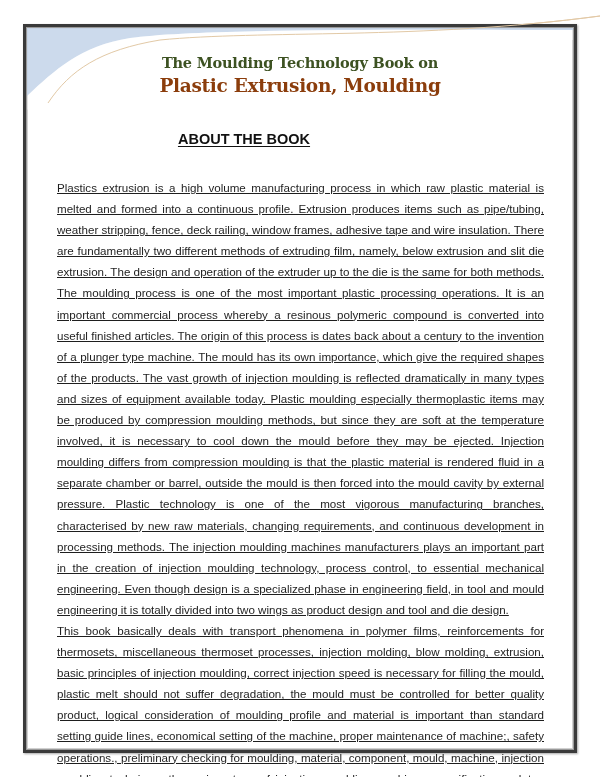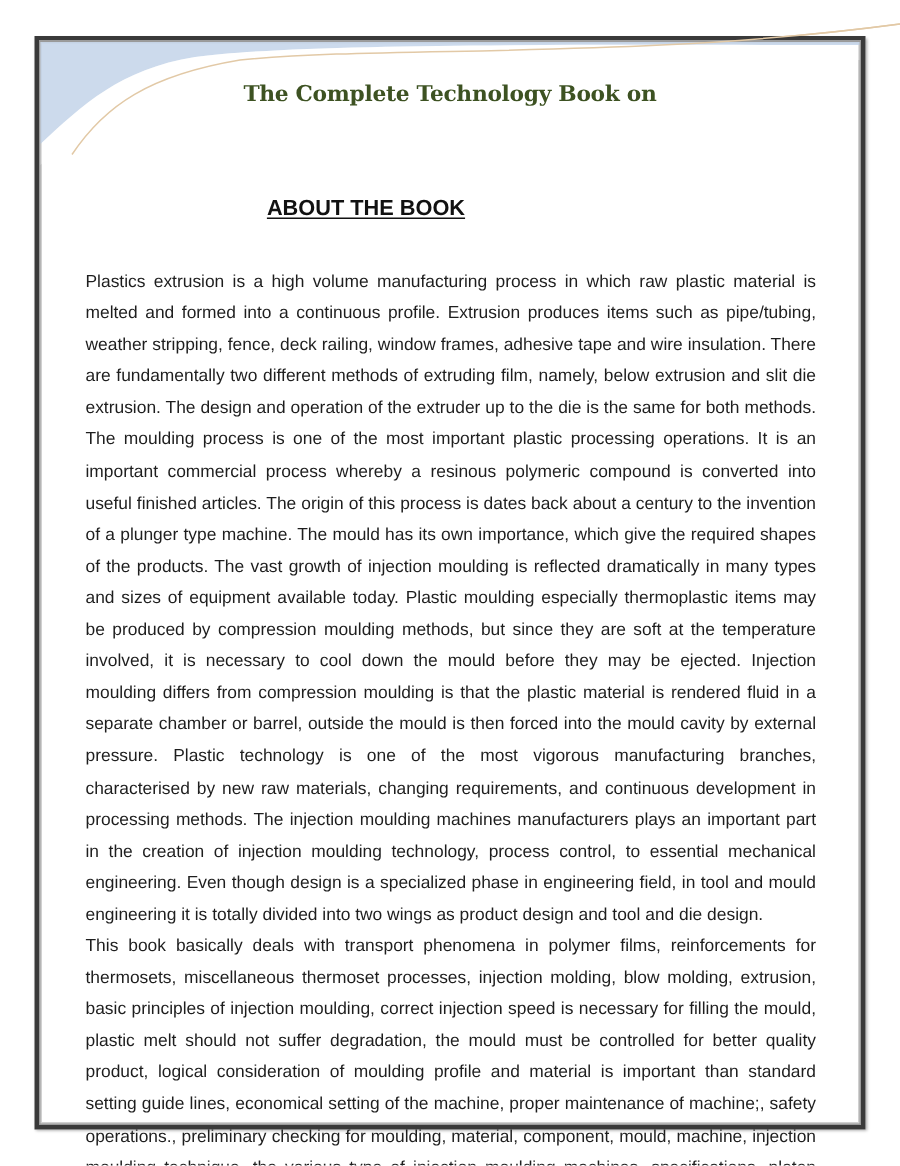--- a/index.html
+++ b/index.html
@@ -77,20 +77,21 @@
       font-size: 11.6px;
       line-height: 21.1px;
       color: #1e1e1e;
       text-align: justify;
     }
     .body-text p {
       margin: 0;
     }
     .last-line-left {
       text-align-last: left;
+      text-decoration: underline;
     }
   </style>
 </head>
 <body>
 
 <svg class="swoosh" viewBox="0 0 600 120" preserveAspectRatio="none">
   <defs>
     <linearGradient id="blueGrad" x1="0" y1="0" x2="1" y2="0">
       <stop offset="0" stop-color="#b4c8e2"></stop>
       <stop offset="0.5" stop-color="#c7d6ea"></stop>
@@ -108,21 +109,22 @@
 
 <div class="frame"></div>
 
 <svg class="swoosh" viewBox="0 0 600 120" preserveAspectRatio="none">
   <path d="M27 28 L573 28 L573 30 C 420 30, 200 28, 130 38 C 80 46, 55 70, 27 96 Z" fill="#c3d3e9" opacity="0.85"></path>
   <path d="M27 96 C 55 70, 80 46, 130 38 C 200 28, 420 30, 573 30 L573 40 C 420 38, 230 36, 160 44 C 100 52, 60 80, 27 110 Z" fill="#ffffff" opacity="0.35"></path>
   <path d="M48 103 C 70 70, 100 50, 160 40 C 260 30, 420 40, 600 16" fill="none" stroke="#e2c9a6" stroke-width="1"></path>
 </svg>
 
 <div class="title-block">
-  <div class="title-line1">The Complete Technology Book on</div>
+  <div class="title-line1">The Moulding Technology Book on</div>
+  <div class="title-line2">Plastic Extrusion, Moulding</div>
 </div>
 
 <div class="section-heading">ABOUT THE BOOK</div>
 
 <div class="body-text">
   <p class="last-line-left">Plastics extrusion is a high volume manufacturing process in which raw plastic material is melted and formed into a continuous profile. Extrusion produces items such as pipe/tubing, weather stripping, fence, deck railing, window frames, adhesive tape and wire insulation. There are fundamentally two different methods of extruding film, namely, below extrusion and slit die extrusion. The design and operation of the extruder up to the die is the same for both methods. The moulding process is one of the most important plastic processing operations. It is an important commercial process whereby a resinous polymeric compound is converted into useful finished articles. The origin of this process is dates back about a century to the invention of a plunger type machine. The mould has its own importance, which give the required shapes of the products. The vast growth of injection moulding is reflected dramatically in many types and sizes of equipment available today. Plastic moulding especially thermoplastic items may be produced by compression moulding methods, but since they are soft at the temperature involved, it is necessary to cool down the mould before they may be ejected. Injection moulding differs from compression moulding is that the plastic material is rendered fluid in a separate chamber or barrel, outside the mould is then forced into the mould cavity by external pressure. Plastic technology is one of the most vigorous manufacturing branches, characterised by new raw materials, changing requirements, and continuous development in processing methods. The injection moulding machines manufacturers plays an important part in the creation of injection moulding technology, process control, to essential mechanical engineering. Even though design is a specialized phase in engineering field, in tool and mould engineering it is totally divided into two wings as product design and tool and die design.</p>
   <p class="last-line-left">This book basically deals with transport phenomena in polymer films, reinforcements for thermosets, miscellaneous thermoset processes, injection molding, blow molding, extrusion, basic principles of injection moulding, correct injection speed is necessary for filling the mould, plastic melt should not suffer degradation, the mould must be controlled for better quality product, logical consideration of moulding profile and material is important than standard setting guide lines, economical setting of the machine, proper maintenance of machine;, safety operations., preliminary checking for moulding, material, component, mould, machine, injection moulding technique, the various type of injection moulding machines, specifications, platen mounting of moulds, locating spigots, mould clamping, etc.</p>
 
 </div>
 

